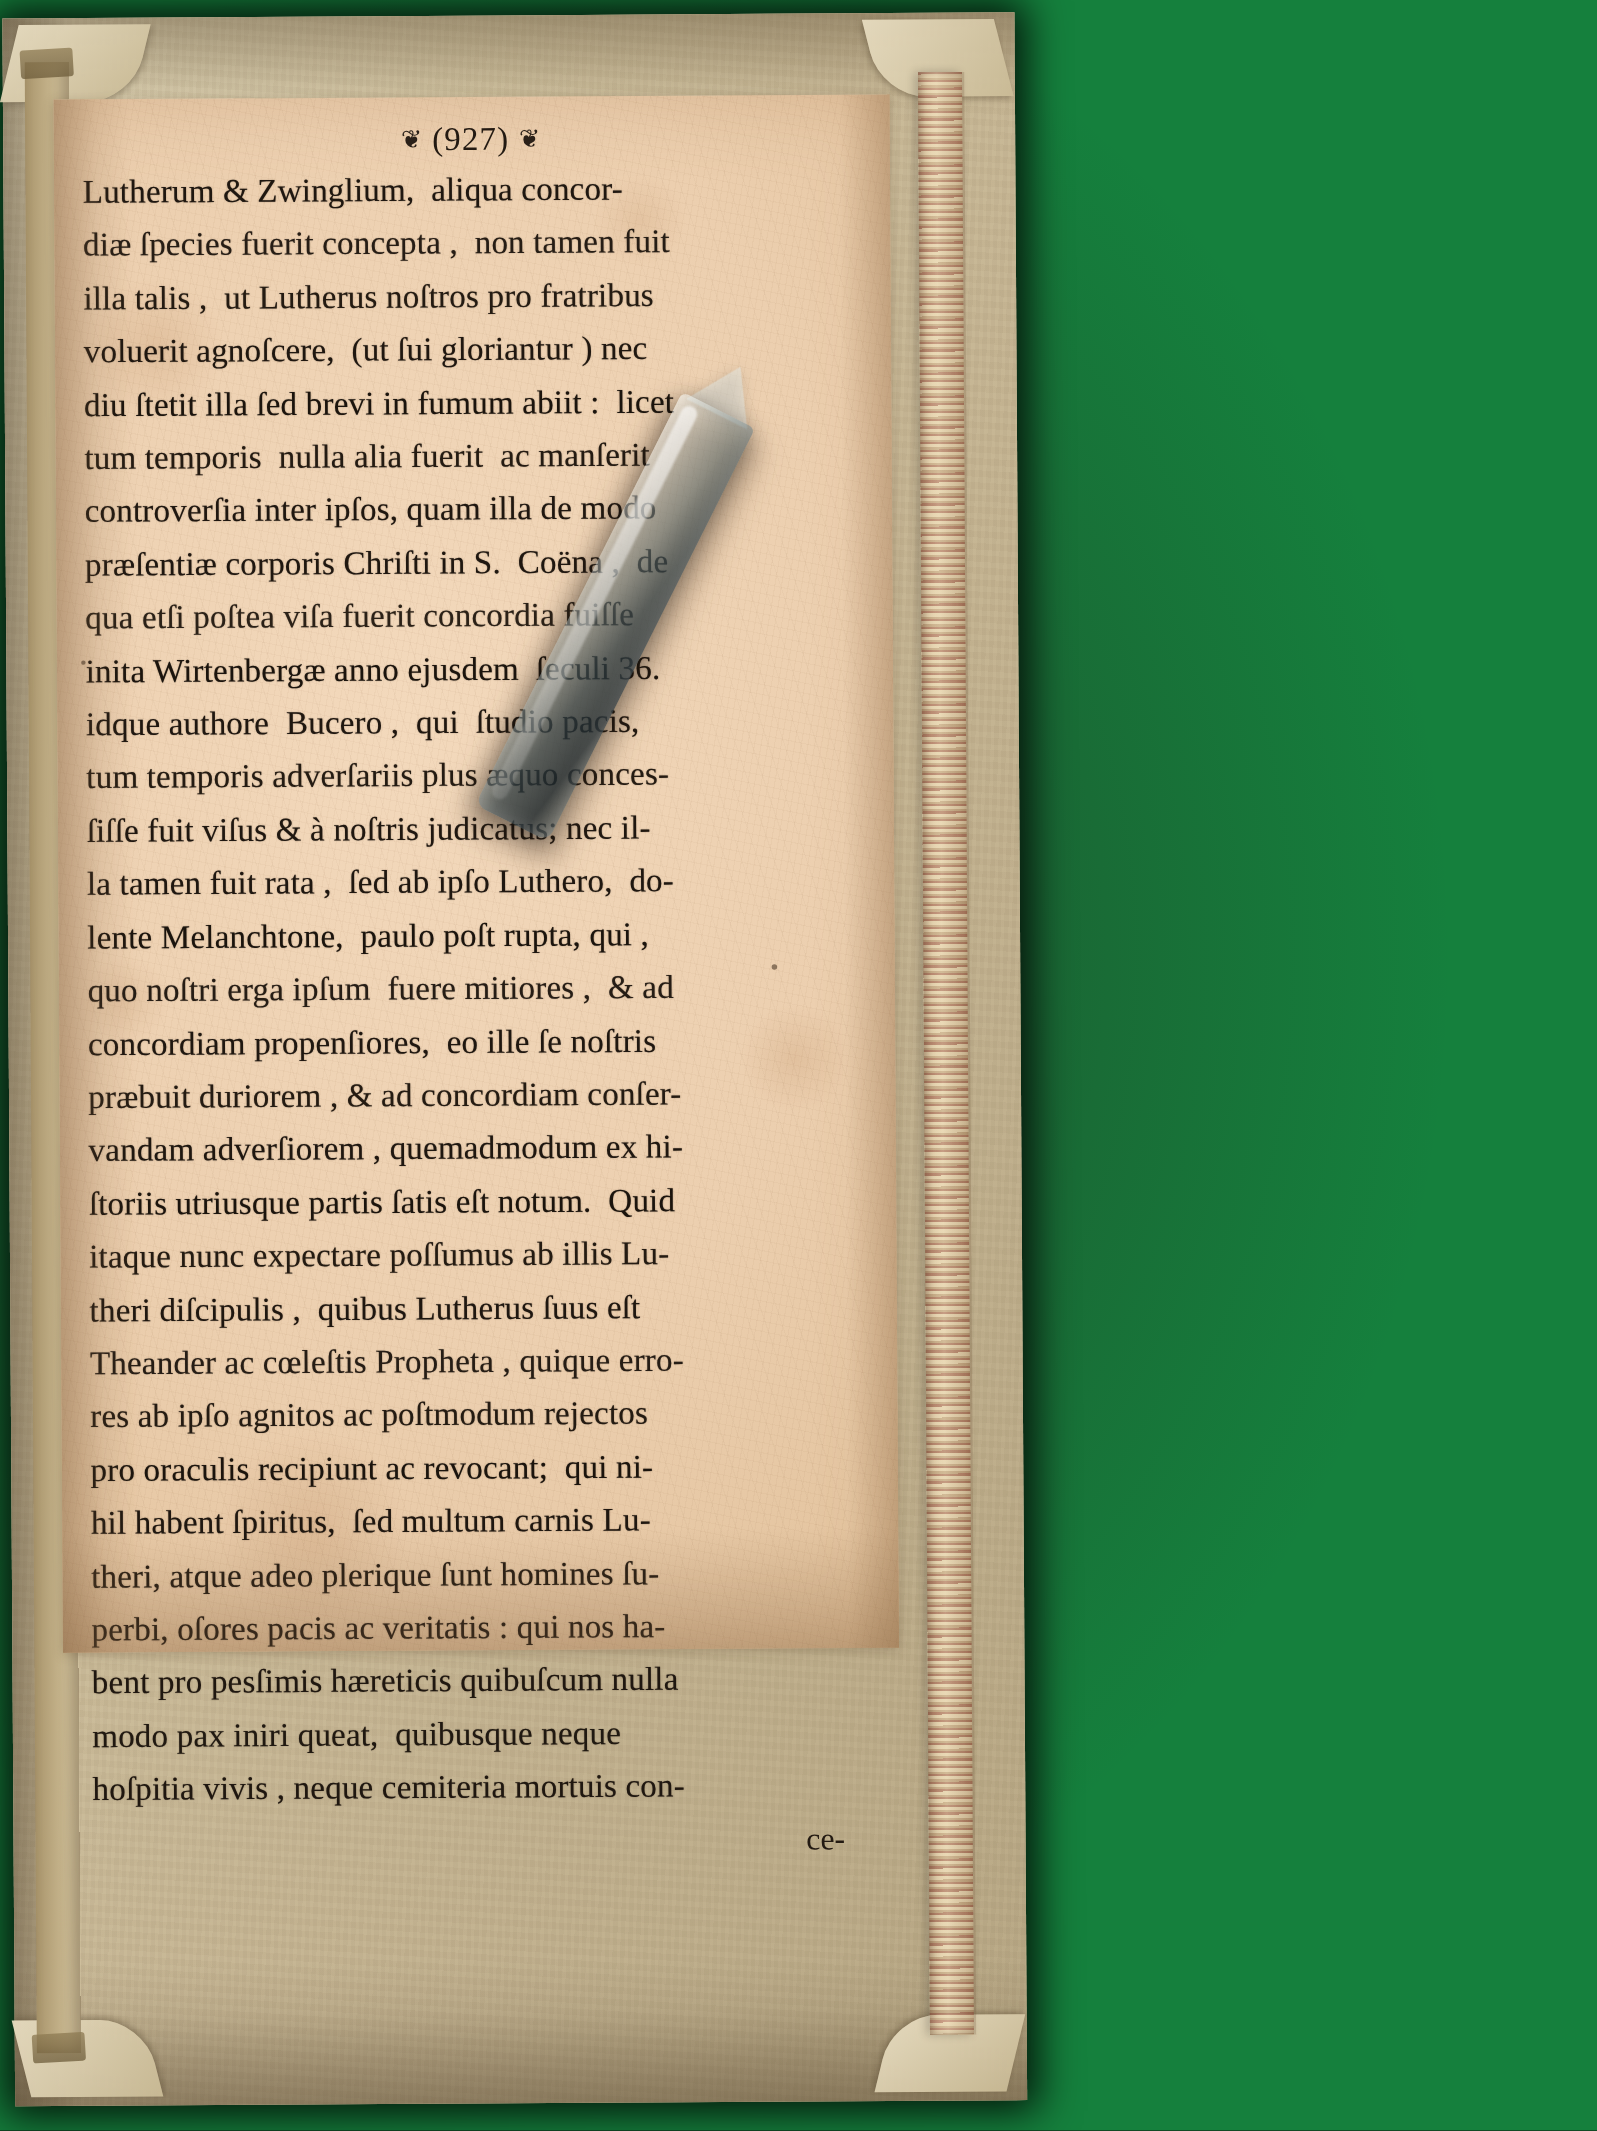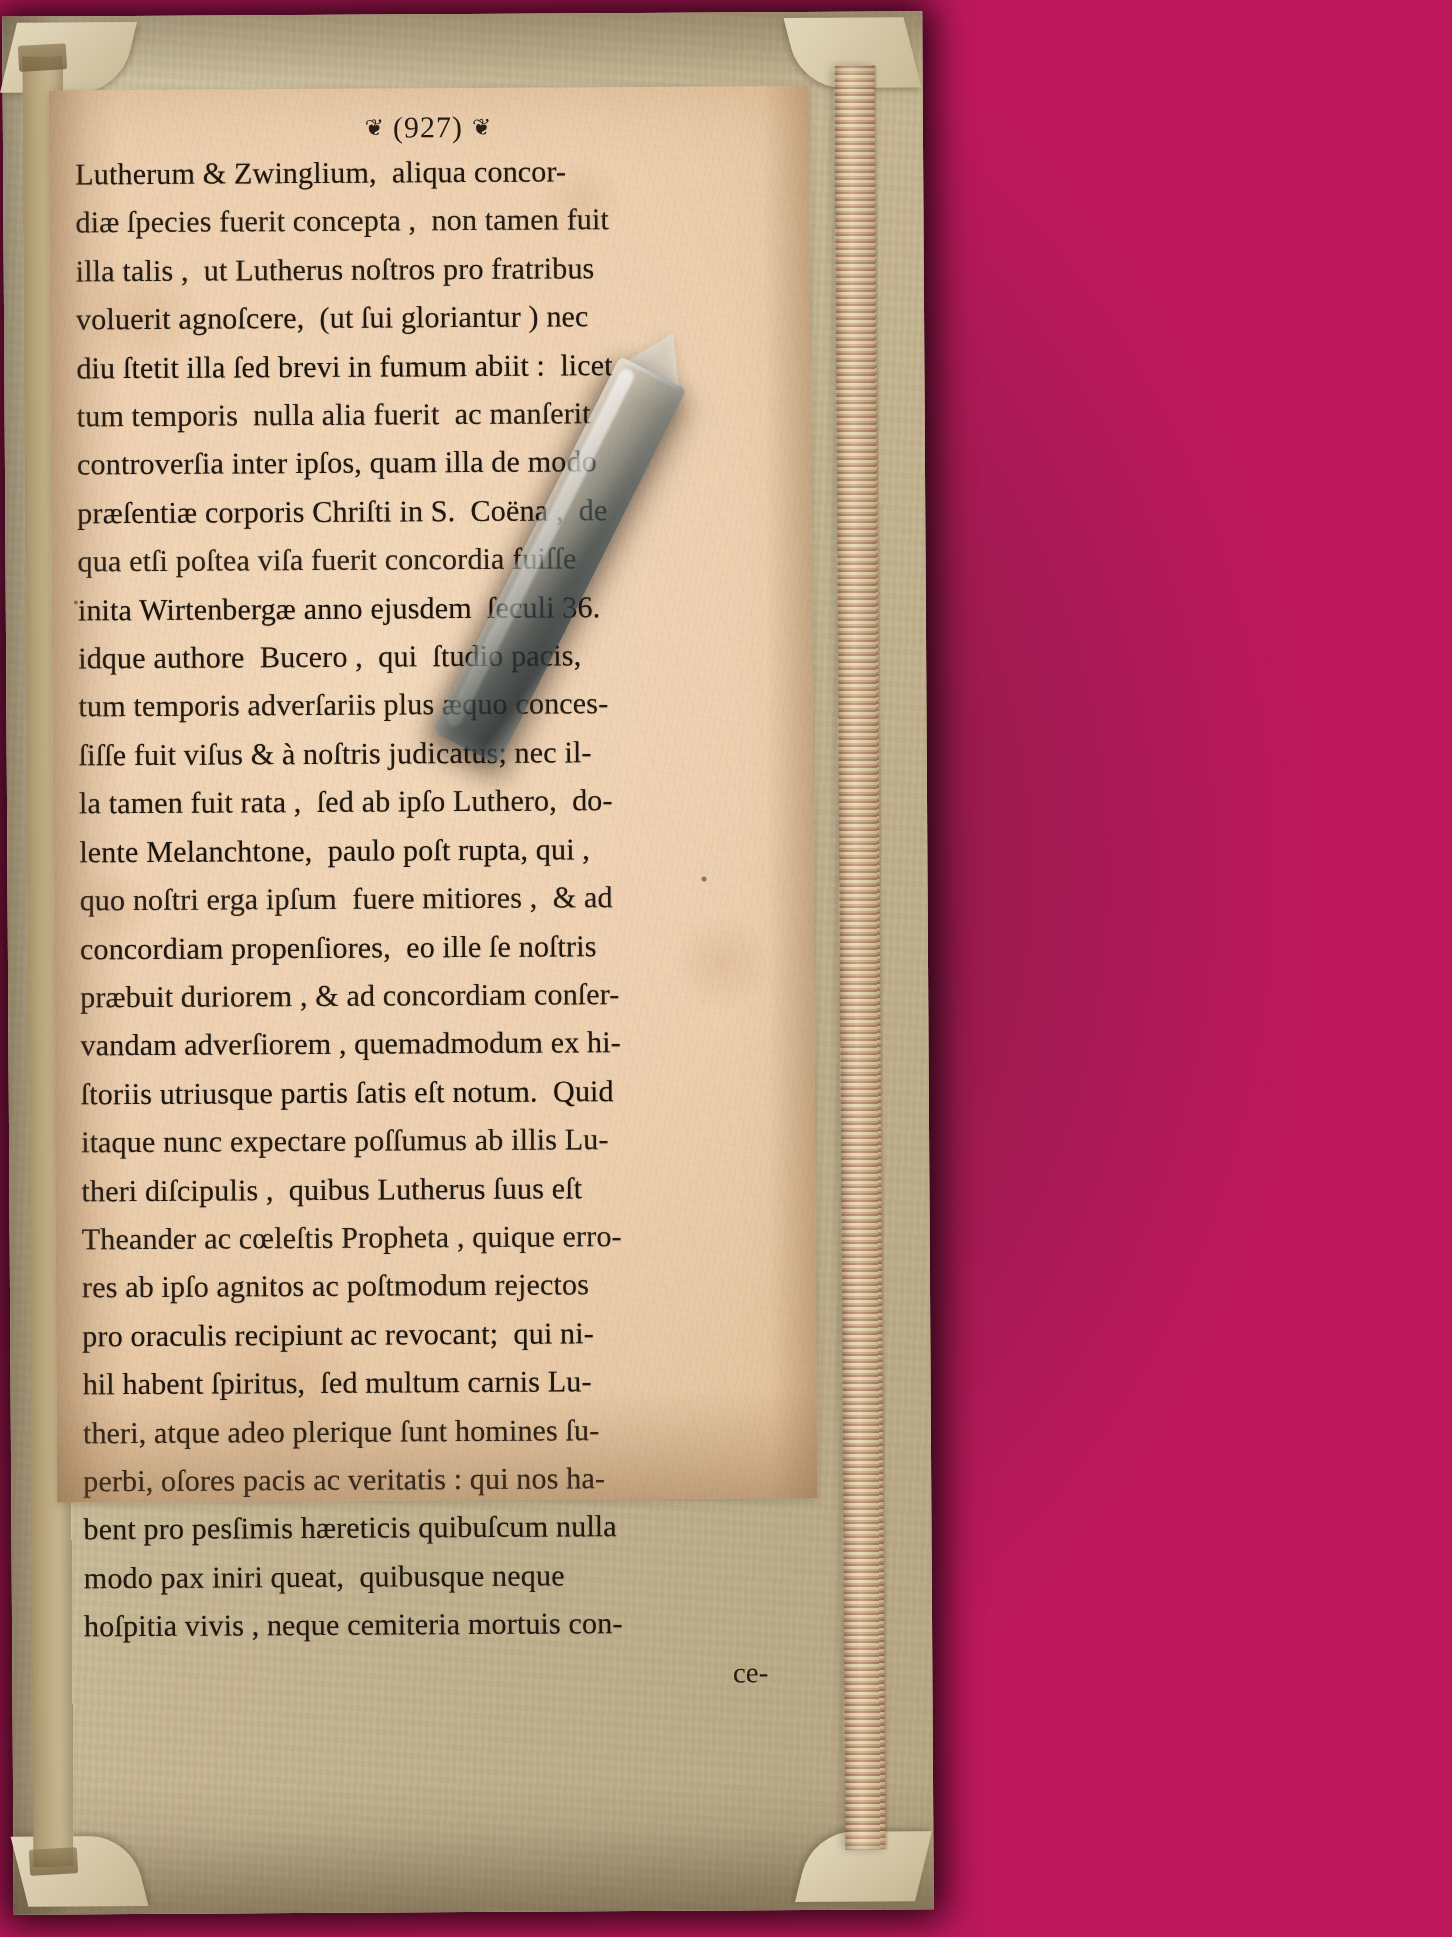--- a/index.html
+++ b/index.html
@@ -12,21 +12,21 @@
     height: 1937px;
     overflow: hidden;
     font-family: "Liberation Serif", serif;
   }
 
   
   #scan {
     position: relative;
     width: 1452px;
     height: 1937px;
-    background: #be185d;
+    background: #15803d;
   }
   .bed-vignette {
     position: absolute;
     inset: 0;
     background:
       radial-gradient(ellipse 80% 70% at 35% 45%, rgba(40,34,28,0.55) 0%, rgba(0,0,0,0) 70%);
     pointer-events: none;
   }
 
   

